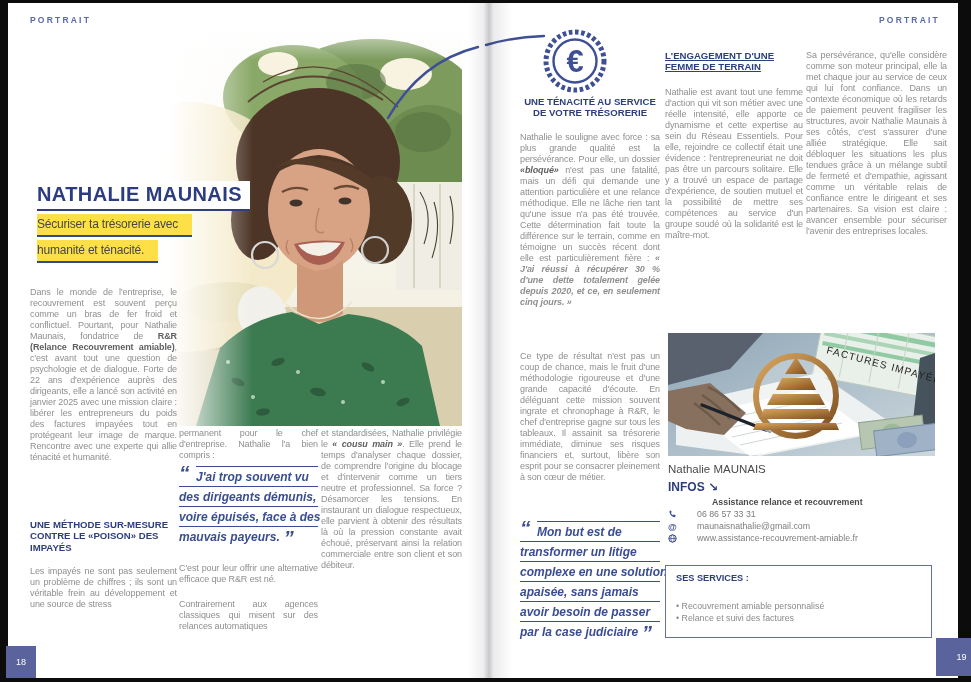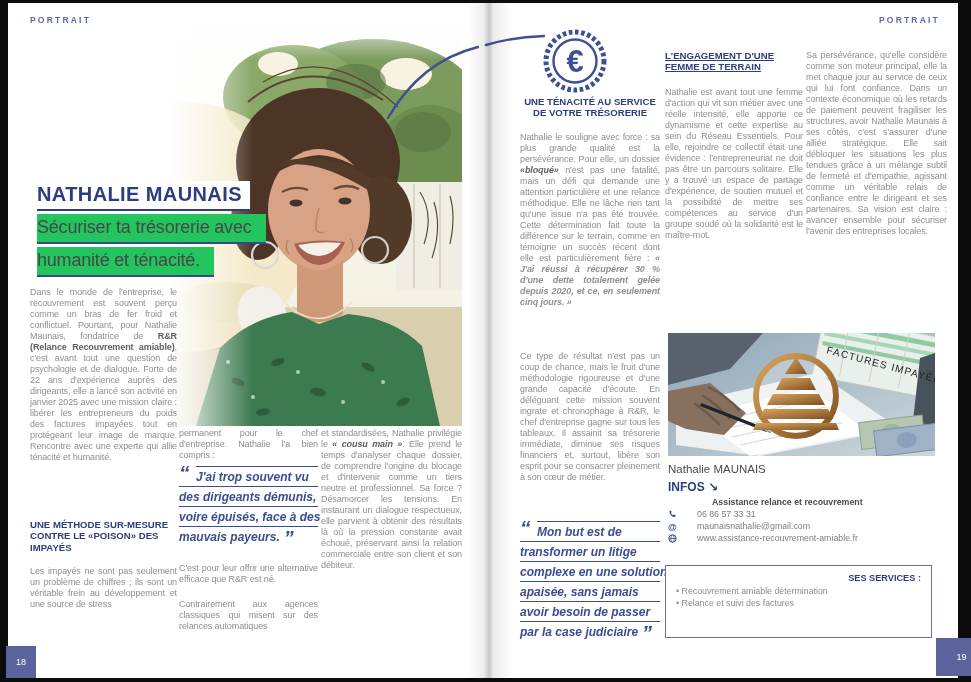--- a/index.html
+++ b/index.html
@@ -25,32 +25,32 @@
   .quote{color:#3a4d92;font-style:italic;font-weight:bold;font-size:12px;z-index:20;}
   .qline{display:block;border-top:1.3px solid #3a4d92;padding:3.5px 0 3.5px 0;line-height:12px;white-space:nowrap;overflow:visible;}
   .qline.first{margin-left:17px;}
   .qopen{position:absolute;left:0;top:-3px;font-size:21px;line-height:20px;font-style:italic;font-weight:bold;}
   .qclose{font-size:20px;line-height:10px;vertical-align:-4px;margin-left:4px;}
   .pagenum{background:#5a639b;color:#fff;font-size:9px;display:flex;align-items:center;justify-content:center;z-index:70;}
   
   #title-block{left:37px;top:181px;z-index:25;}
   .title-chip{display:inline-block;background:#fff;color:#2c3c80;font-weight:bold;font-size:20px;
      letter-spacing:0.4px;padding:2px 8px 3px 0;border-bottom:2.5px solid #2e3f80;}
-  .sub-chip{display:inline-block;background:#22c55e;color:#474747;font-size:18px;letter-spacing:-0.2px;
+  .sub-chip{display:inline-block;background:#fde047;color:#474747;font-size:12px;letter-spacing:-0.2px;
      padding:3px 14px 4px 0;border-bottom:2px solid #35488e;margin-top:3px;}
   
   .c-name{font-size:11.5px;color:#4a4a4a;z-index:20;}
   .c-infos{font-size:12px;font-weight:bold;color:#2d3e7c;z-index:20;}
   .c-tag{font-size:8.8px;font-weight:bold;color:#4a4a4a;z-index:20;margin-left:44px;}
   .c-row{font-size:8.8px;color:#7d7d7d;z-index:20;display:flex;align-items:center;gap:20px;}
   .c-ico{width:9px;height:9px;flex:0 0 9px;}
   
   #services-box{left:665px;top:565px;width:267px;height:73px;border:1.4px solid #6470a6;background:#fff;
      box-sizing:border-box;padding:7px 10px;z-index:20;}
-  .svc-head{font-size:9.2px;font-weight:bold;color:#2d3e7c;margin:0 0 3px 0;text-align:right;}
+  .svc-head{font-size:9.2px;font-weight:bold;color:#2d3e7c;margin:0 0 18px 0;}
   .svc-item{font-size:8.8px;color:#8a8a8a;line-height:11.5px;}
   .svc-item::before{content:"• ";color:#8a8a8a;}
   svg text{font-family:"Liberation Sans",sans-serif;}
 </style>
 </head>
 <body>
 
 <div id="canvas">
   <div id="spread"></div>
 
@@ -287,21 +287,21 @@
     <svg class="c-ico" viewBox="0 0 9 9">
       <circle cx="4.5" cy="4.5" r="3.7" stroke="#3f4f96" stroke-width="1" fill="none"></circle>
       <ellipse cx="4.5" cy="4.5" rx="1.7" ry="3.7" stroke="#3f4f96" stroke-width="0.8" fill="none"></ellipse>
       <line x1="0.8" y1="4.5" x2="8.2" y2="4.5" stroke="#3f4f96" stroke-width="0.8"></line>
     </svg>
     <span>www.assistance-recouvrement-amiable.fr</span>
   </div>
 
   <div class="abs" id="services-box">
     <div class="svc-head">SES SERVICES :</div>
-    <div class="svc-item">Recouvrement amiable détermination</div>
+    <div class="svc-item">Recouvrement amiable personnalisé</div>
     <div class="svc-item">Relance et suivi des factures</div>
   </div>
 
   <div class="abs pagenum" style="left:936px;top:638px;width:51px;height:38px;">19</div>
 
   <div class="abs" id="fold"></div>
   <div class="edge" id="edge-left"></div>
   <div class="edge" id="edge-top"></div>
   <div class="edge" id="edge-right"></div>
   <div class="edge" id="edge-bottom"></div>

